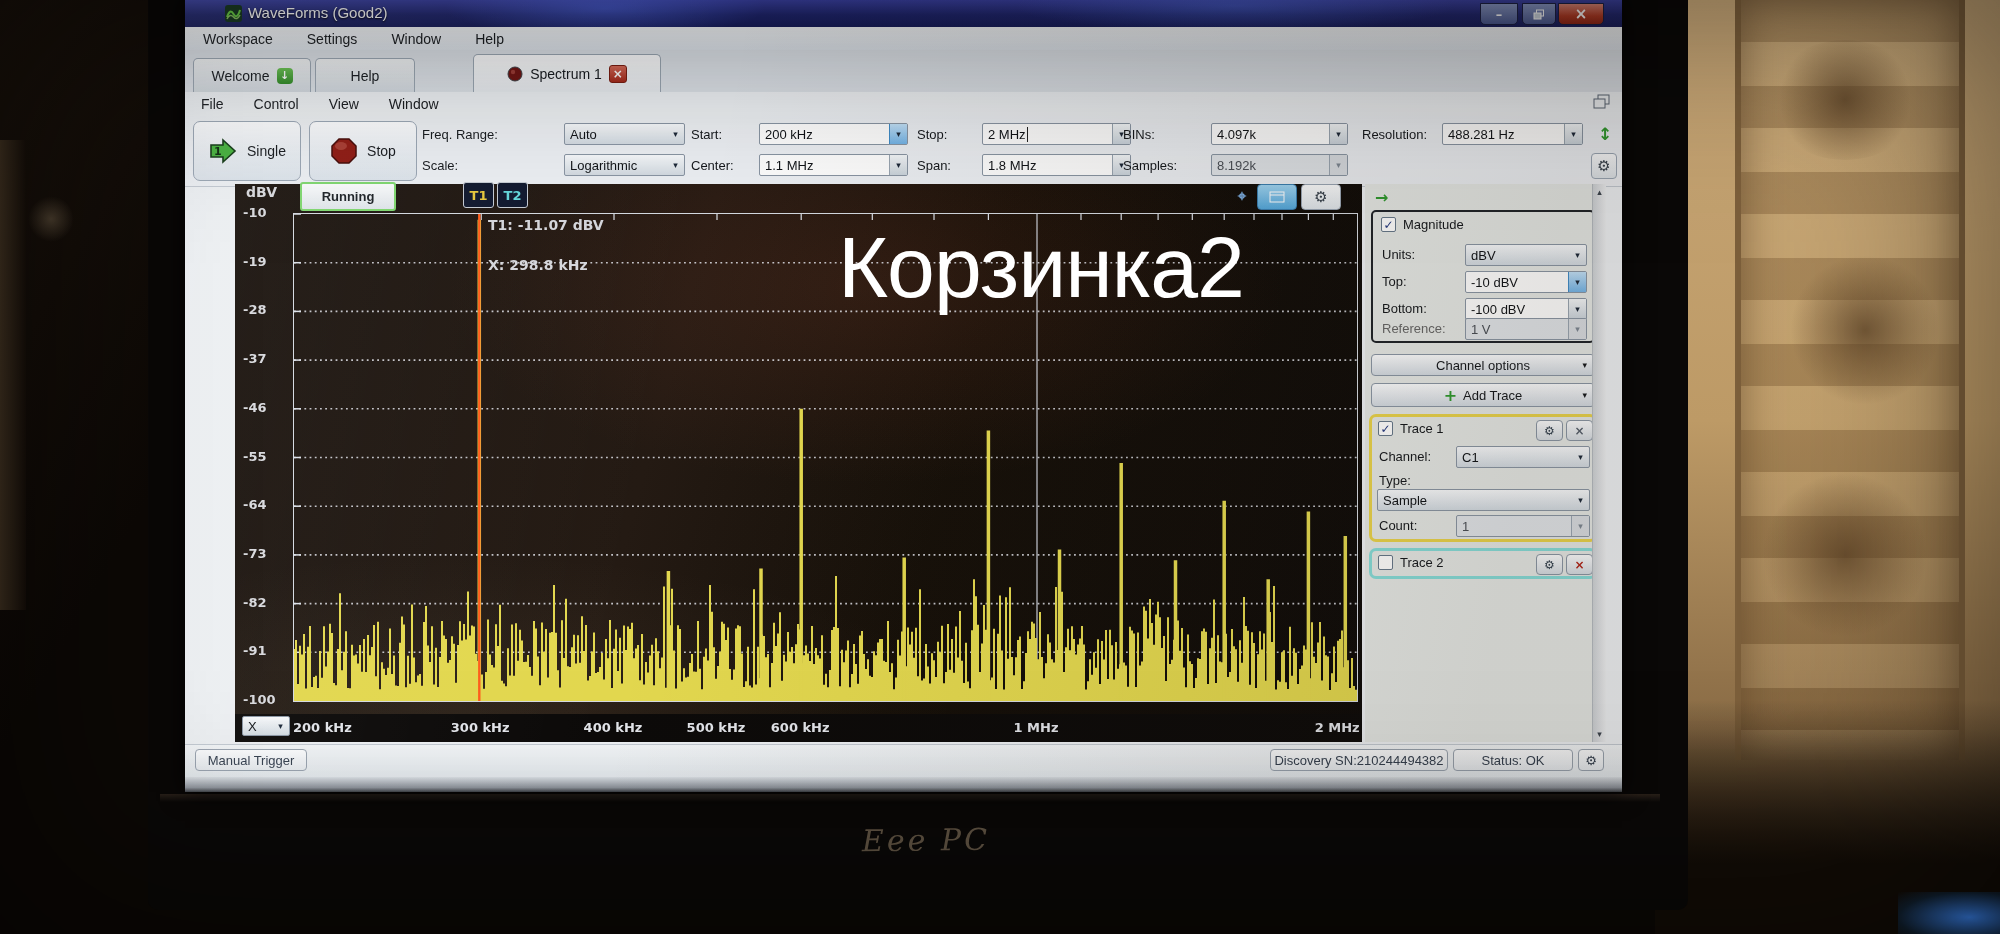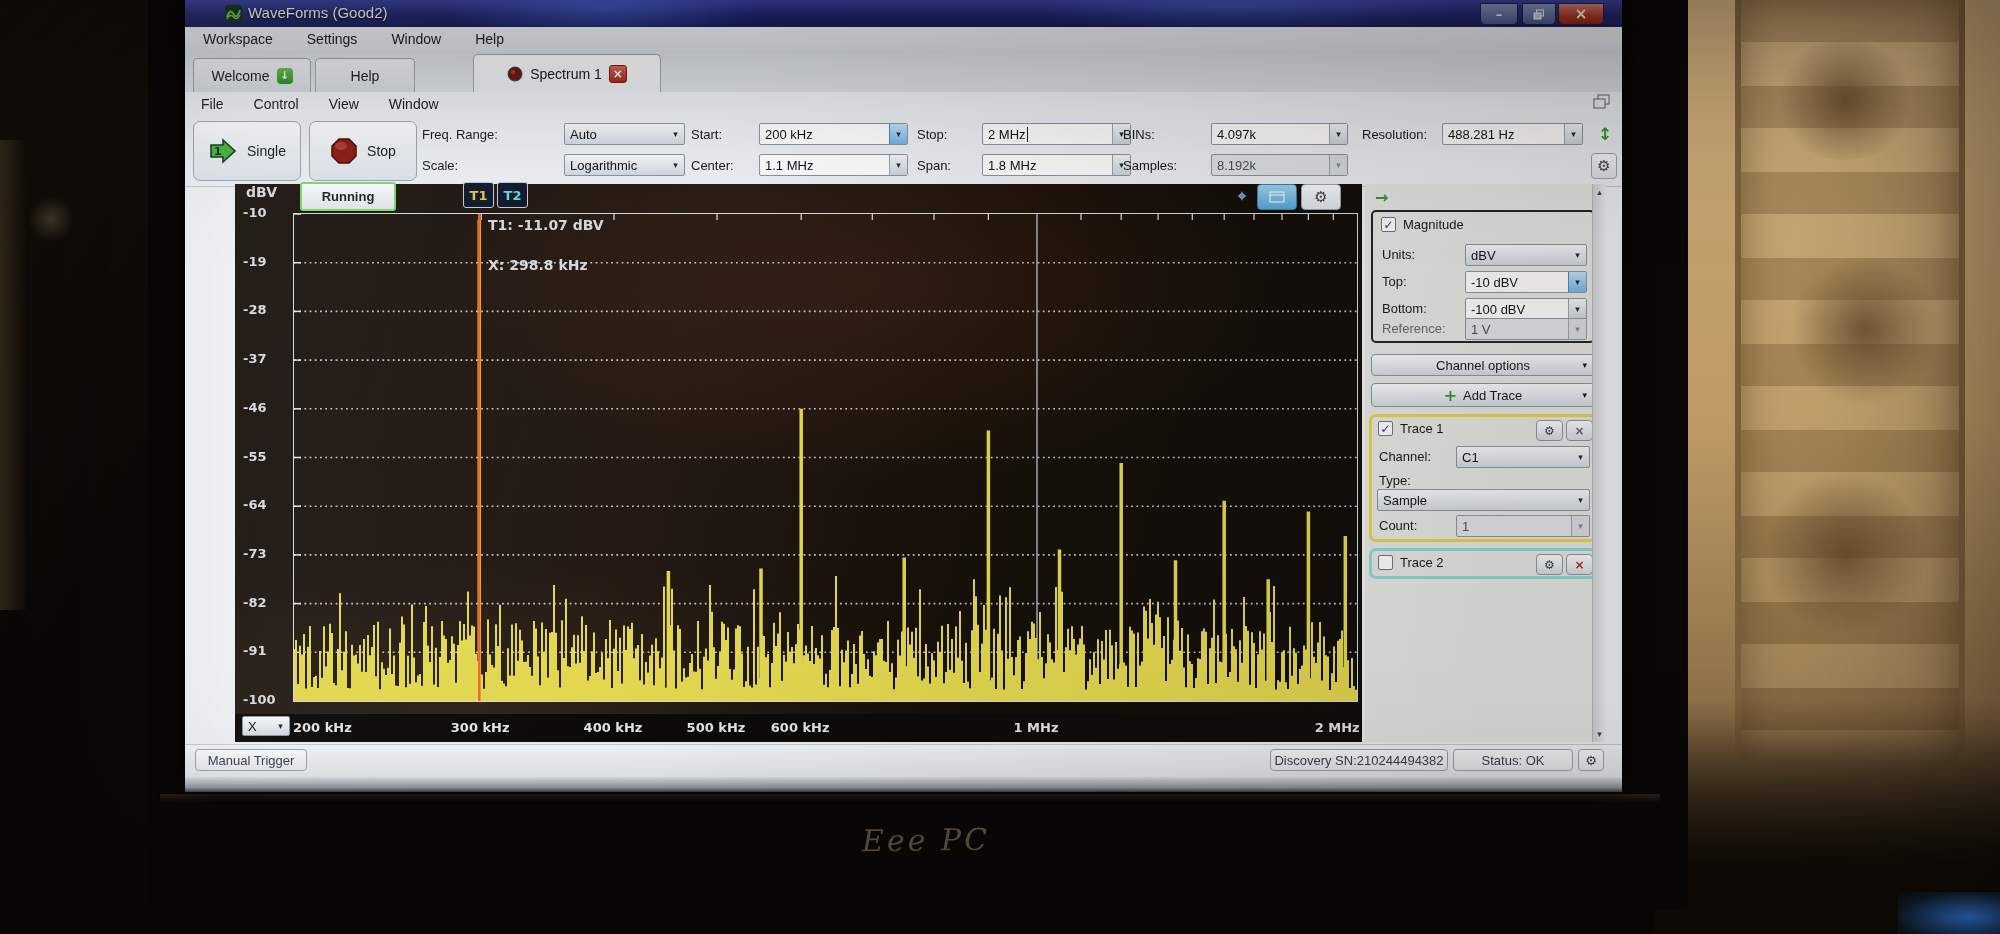--- a/index.html
+++ b/index.html
@@ -423,14 +423,15 @@
           <span>Discovery SN:210244494382</span>
         </div>
       <div class="sbox" style="left:1268px;width:120px;">
           <span>Status: OK</span>
         </div>
       <div class="sbox" style="left:1393px;width:26px;font-family:'DejaVu Sans',sans-serif;">⚙</div>
     </div>
     <div class="abs" id="screen-bottom"></div>
   </div>
 
+  <div class="abs" id="caption">Корзинка2</div>
   <div class="abs" id="vignette"></div>
 </div>
 
 </body></html>

